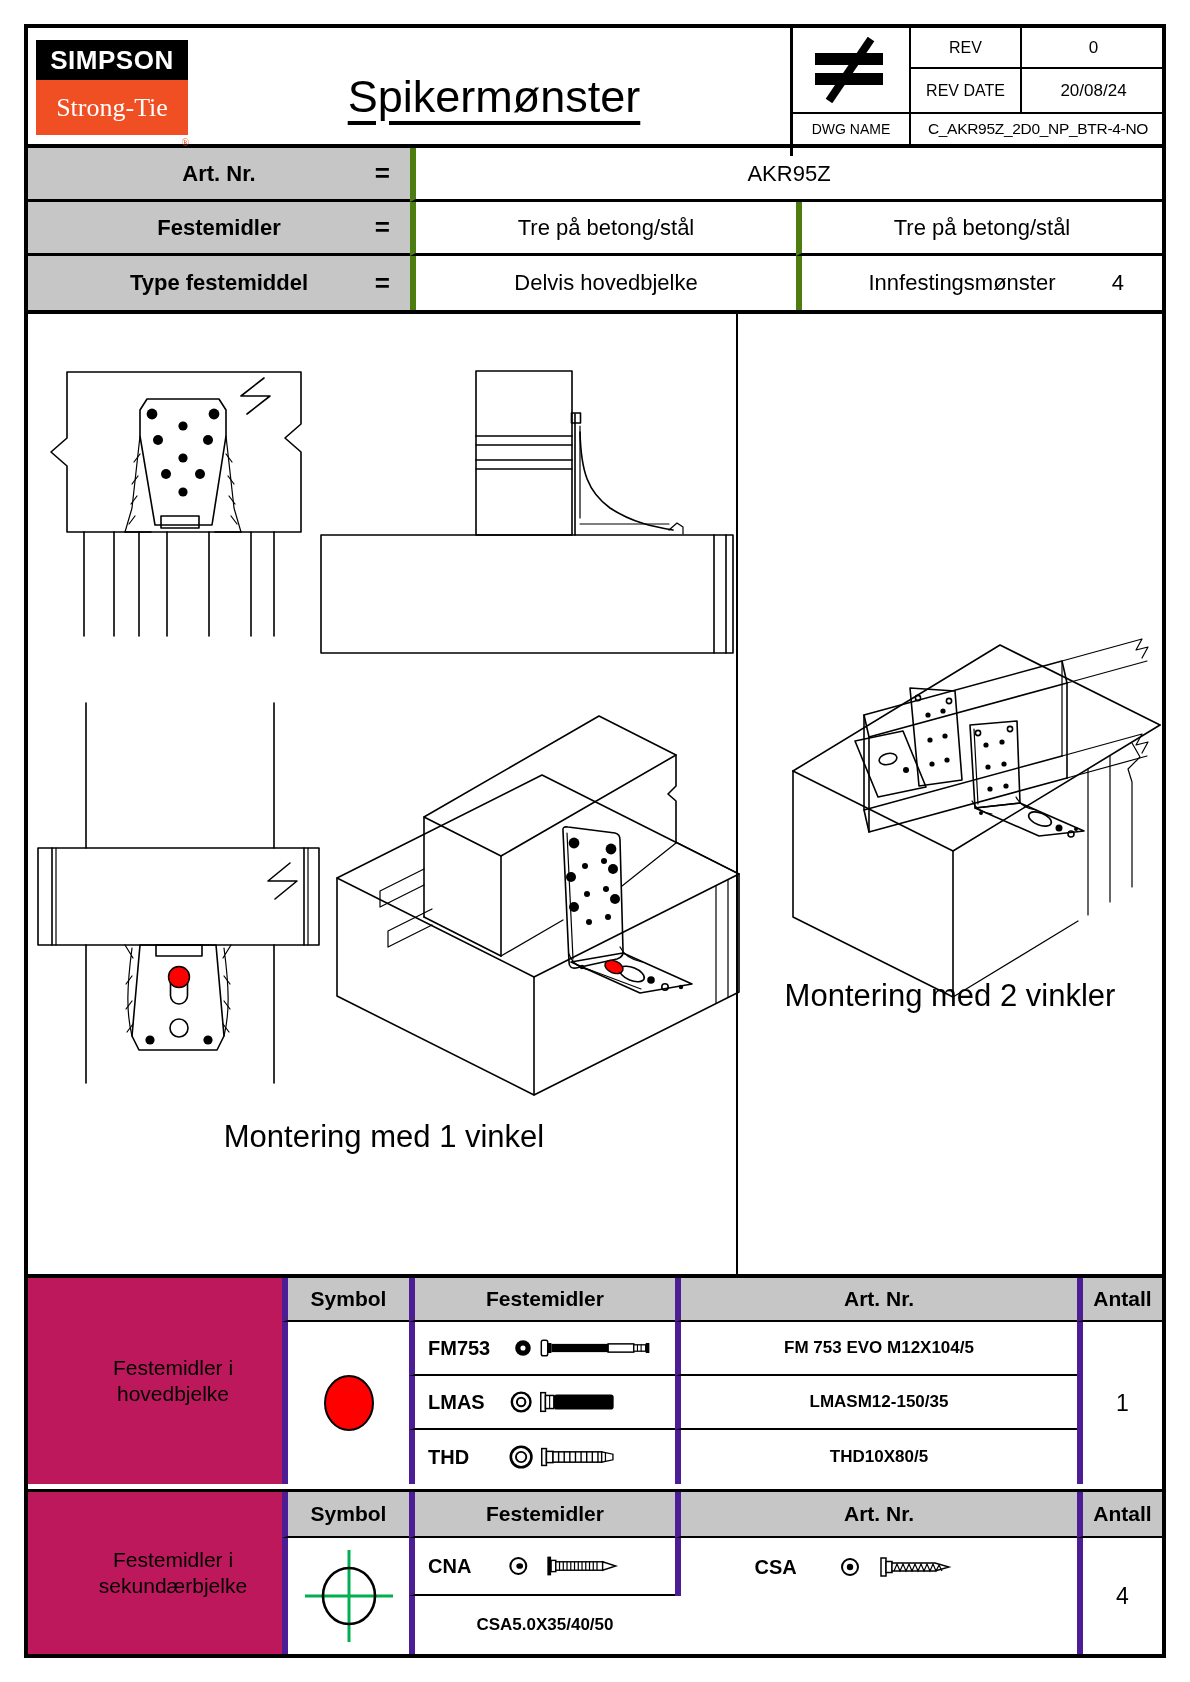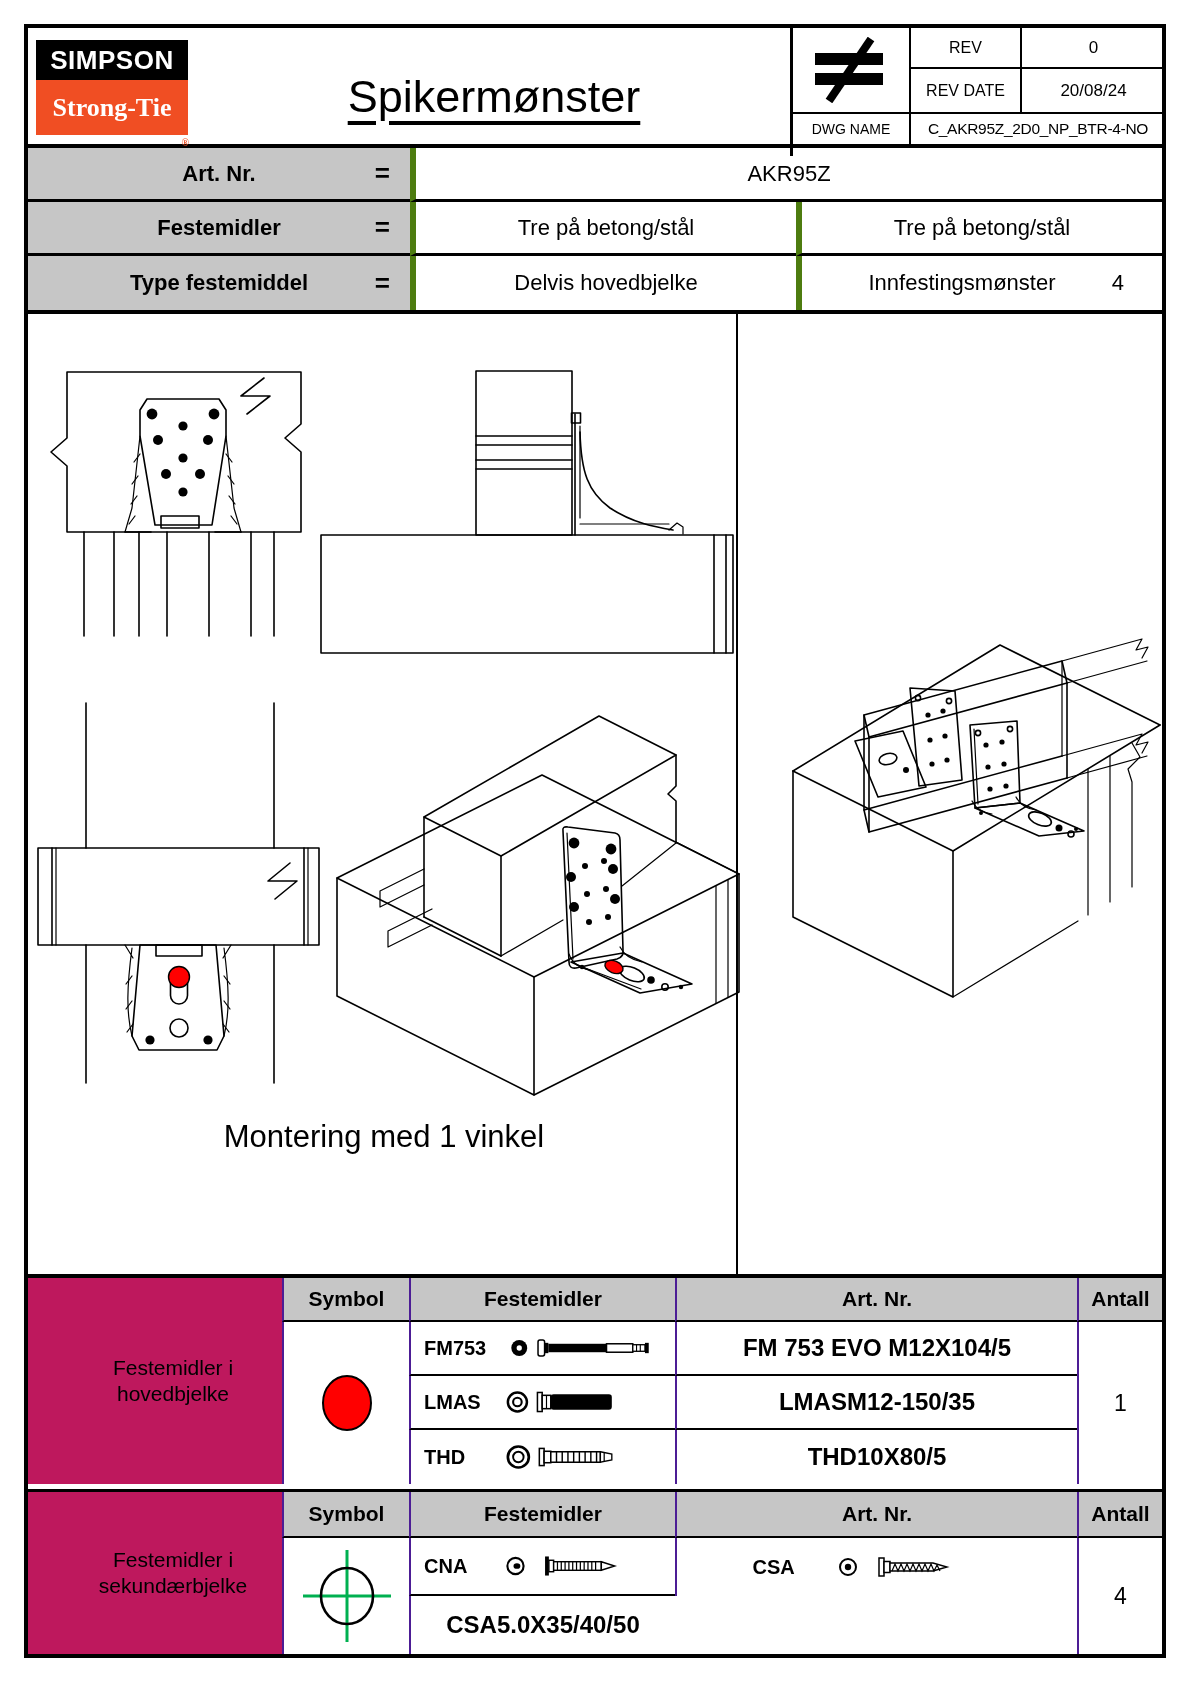--- a/index.html
+++ b/index.html
@@ -4,21 +4,21 @@
 <style>
   html,body{margin:0;padding:0;background:#fff;}
   body{width:1190px;height:1682px;position:relative;font-family:"Liberation Sans",sans-serif;color:#000;}
   *{box-sizing:border-box;}
   .sheet{position:absolute;left:24px;top:24px;width:1142px;height:1634px;border:4px solid #000;background:#fff;}
 
   
   .hdr{position:relative;height:120px;border-bottom:4px solid #000;}
   .logo{position:absolute;left:8px;top:12px;width:152px;}
   .logo-top{height:40px;background:#000;color:#fff;display:flex;align-items:center;justify-content:center;font-weight:bold;font-size:26px;letter-spacing:.5px;}
-  .logo-bot{position:relative;height:55px;background:#F04E23;color:#fff;display:flex;align-items:center;justify-content:center;font-weight:bold;font-size:26px;font-family:"Liberation Serif",serif;}
+  .logo-bot{position:relative;height:55px;background:#F04E23;color:#fff;display:flex;align-items:center;justify-content:center;font-weight:normal;font-size:26px;font-family:"Liberation Serif",serif;}
   .regmark{position:absolute;right:-1px;bottom:-13px;font-size:10px;color:#F04E23;}
   .title-wrap{position:absolute;left:170px;right:372px;top:0;height:137px;display:flex;align-items:center;justify-content:center;}
   .title{font-size:45px;text-decoration:underline;text-underline-offset:9px;}
   .hdr-right{position:absolute;right:0;top:0;width:372px;height:128px;display:grid;grid-template-columns:116px 111px 145px;grid-template-rows:41px 45px 30px;border-left:3px solid #000;}
   .hc{display:flex;align-items:center;justify-content:center;font-size:16px;border-left:2px solid #000;border-bottom:2px solid #000;white-space:nowrap;}
   .hc.first{border-left:none;}
   .neq-cell{grid-row:1/3;grid-column:1;border-left:none;}
   .dwg-label{grid-row:3;grid-column:1;border-left:none;border-bottom:none;font-size:14px;}
   .dwg-val{grid-row:3;grid-column:2/4;border-bottom:none;font-size:15.5px;letter-spacing:-.3px;}
   .rev-val,.revd-val{font-size:17px;}
@@ -38,29 +38,29 @@
   .dwg path,.dwg line,.dwg rect,.dwg circle,.dwg ellipse,.dwg polyline,.dwg polygon{stroke:#000;fill:none;stroke-width:1.6;stroke-linejoin:round;stroke-linecap:round;}
   .dwg .thin{stroke-width:1.2;}
   .dwg .fillb{fill:#000;stroke:none;}
   .dwg .red{fill:#FF0000;stroke:#000;stroke-width:1.4;}
 
   
   .ftab{display:grid;grid-template-columns:254px 127px 266px 402px 85px;}
   .t1{height:210px;border-top:4px solid #000;grid-template-rows:44px 54px 54px 54px;}
   .sep{height:5px;background:#fff;}
   .t2{height:165px;border-top:3px solid #000;grid-template-rows:46px 58px 58px;}
-  .tc{border-left:2px solid #4c1d95;border-bottom:2px solid #000;display:flex;align-items:center;justify-content:center;}
+  .tc{border-left:6px solid #4c1d95;border-bottom:2px solid #000;display:flex;align-items:center;justify-content:center;}
   .tc.nb{border-bottom:none;}
   .tc.nl{border-left:none;}
   .th{background:#C6C6C6;font-weight:bold;font-size:21px;}
   .groupcell{background:#be185d;font-weight:normal;font-size:21px;text-align:center;line-height:1.25;padding-left:36px;}
   .groupcell span{display:inline-block;width:178px;}
   .fastrow{justify-content:center;padding-left:13px;gap:24px;}
   .fcode{font-weight:bold;font-size:20px;width:60px;}
-  .artnr{font-weight:bold;font-size:24px;}
+  .artnr{font-weight:bold;font-size:17px;}
   .qty{font-size:23px;}
 </style>
 </head>
 <body>
 
 <div class="sheet">
 
   <div class="hdr">
     <div class="logo">
       <div class="logo-top">SIMPSON</div>
@@ -291,20 +291,21 @@
         <circle class="fillb" cx="252" cy="232" r="2.6"></circle>
           <circle class="fillb" cx="268" cy="229" r="2.6"></circle>
         <circle cx="240" cy="176" r="2.6"></circle>
           <circle cx="272" cy="172" r="2.6"></circle>
         <circle class="fillb" cx="243" cy="256" r="2"></circle>
           <circle class="fillb" cx="338" cy="272" r="2"></circle>
       </g>
     </svg>
 
     <div class="caption" style="left:106px;top:805px;width:500px;">Montering med 1 vinkel</div>
+    <div class="caption" style="left:712px;top:664px;width:420px;">Montering med 2 vinkler</div>
   </div>
 
   <div class="ftab t1">
     <div class="tc groupcell nl nb" style="grid-row:1/5;">
         <span>Festemidler i hovedbjelke</span>
       </div>
     <div class="tc th">Symbol</div>
     <div class="tc th">Festemidler</div>
     <div class="tc th">Art. Nr.</div>
     <div class="tc th">Antall</div>

